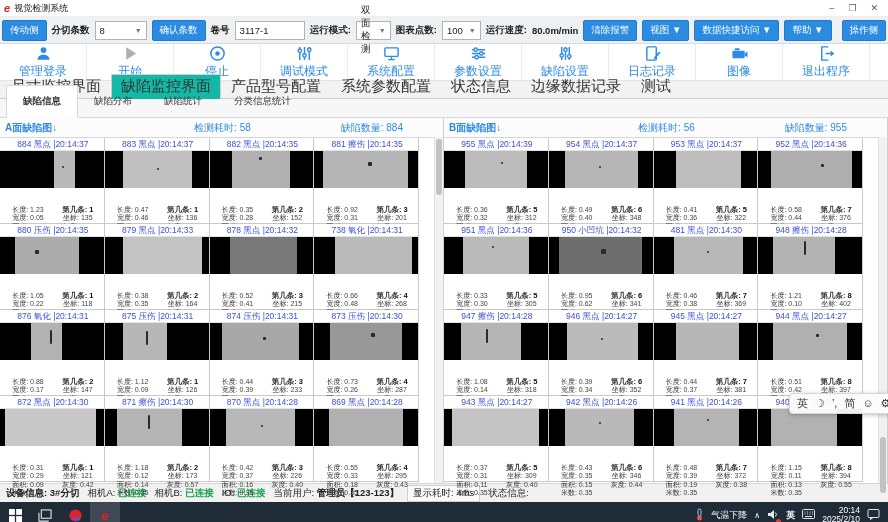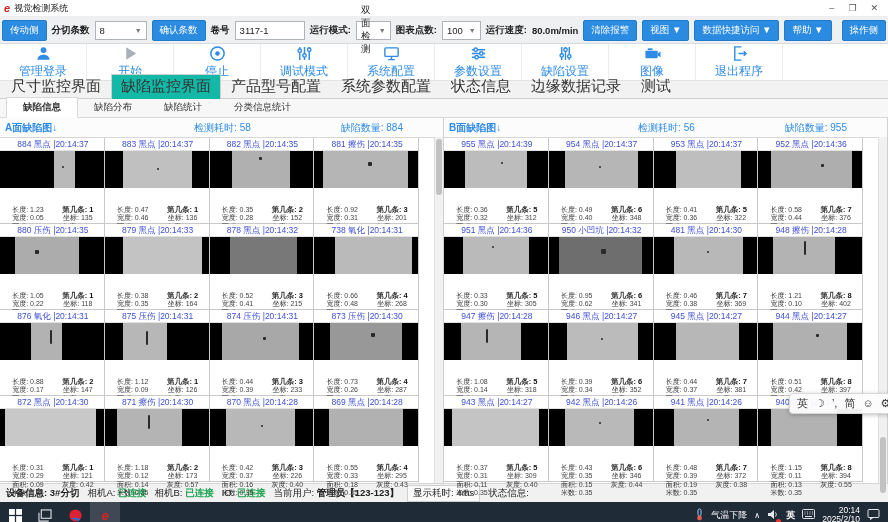--- a/index.html
+++ b/index.html
@@ -20,21 +20,21 @@
   
   .ribbon{height:36px;background:#fff;display:flex;align-items:stretch;border-bottom:1px solid #e3e3e3;}
   .rbtn{width:86px;display:flex;flex-direction:column;align-items:center;justify-content:center;gap:1px;border-right:1px solid #ececec;cursor:pointer;}
   .rbtn .rlab{color:#2e8be6;font-size:12px;}
   .rbtn svg{display:block;}
   
   .mtabs{height:17px;background:#f2f2f2;display:flex;align-items:flex-end;border-bottom:1px solid #cfcfcf;padding-left:1px;}
   .mtab{padding:2px 9px;font-size:15px;color:#333;border:1px solid transparent;border-bottom:none;cursor:pointer;}
   .mtab.active{background:#14b8a6;border-color:#cfcfcf;margin-bottom:-1px;padding-bottom:3px;}
   .stabs{height:18px;background:#f7f7f7;display:flex;align-items:flex-end;border-bottom:1px solid #d9d9d9;padding-left:6px;}
-  .stab{padding:3px 16px;font-size:9.5px;color:#333;cursor:pointer;}
+  .stab{padding:9px 16px;font-size:9.5px;color:#333;cursor:pointer;}
   .stab.active{background:#fff;border:1px solid #d9d9d9;border-bottom:1px solid #fff;margin-bottom:-1px;font-weight:bold;}
   
   .panels{display:flex;height:365px;text-align:center;}
   .panel{width:443px;border-right:1px solid #d0d0d0;display:flex;flex-direction:column;background:#fff;position:relative;}
   .phead{height:19px;display:flex;align-items:center;border-bottom:1px solid #d7d7d7;background:#fcfcfc;font-size:10px;}
   .ptitle{color:#2e8be6;font-weight:bold;padding-left:5px;}
   .pmid{margin-left:auto;color:#2e8be6;}
   .pright{margin-left:90px;margin-right:40px;color:#2e8be6;}
   .grid{display:grid;grid-template-columns:repeat(4,1fr);margin-right:24px;}
   .cell{border-right:1px solid #c9c9c9;border-bottom:1px solid #c9c9c9;height:85px;background:#fff;cursor:pointer;}
@@ -178,20 +178,29 @@
           <path d="M5 2v14M9 2v14M13 2v14"></path>
           <circle cx="5" cy="11" r="1.8"></circle>
           <circle cx="9" cy="5" r="1.8"></circle>
           <circle cx="13" cy="12" r="1.8"></circle>
         </svg>
       </span>
     <span class="rlab">缺陷设置</span>
   </div>
   <div class="rbtn">
     <span>
+        <svg width="17" height="17" viewBox="0 0 18 18" stroke="#2e8be6" stroke-width="1.5" fill="none">
+          <rect x="3" y="2" width="10" height="14" rx="1"></rect>
+          <path d="M10 14l6-7 1.5 1.2-6 7z" fill="#2e8be6" stroke="none"></path>
+        </svg>
+      </span>
+    <span class="rlab">日志记录</span>
+  </div>
+  <div class="rbtn">
+    <span>
         <svg width="17" height="17" viewBox="0 0 18 18" fill="#2e8be6">
           <rect x="1.5" y="6" width="13" height="8" rx="1"></rect>
           <path d="M14.5 9l3-2v6l-3-2z"></path>
           <rect x="4" y="3.5" width="5" height="2"></rect>
         </svg>
       </span>
     <span class="rlab">图像</span>
   </div>
   <div class="rbtn">
     <span>

